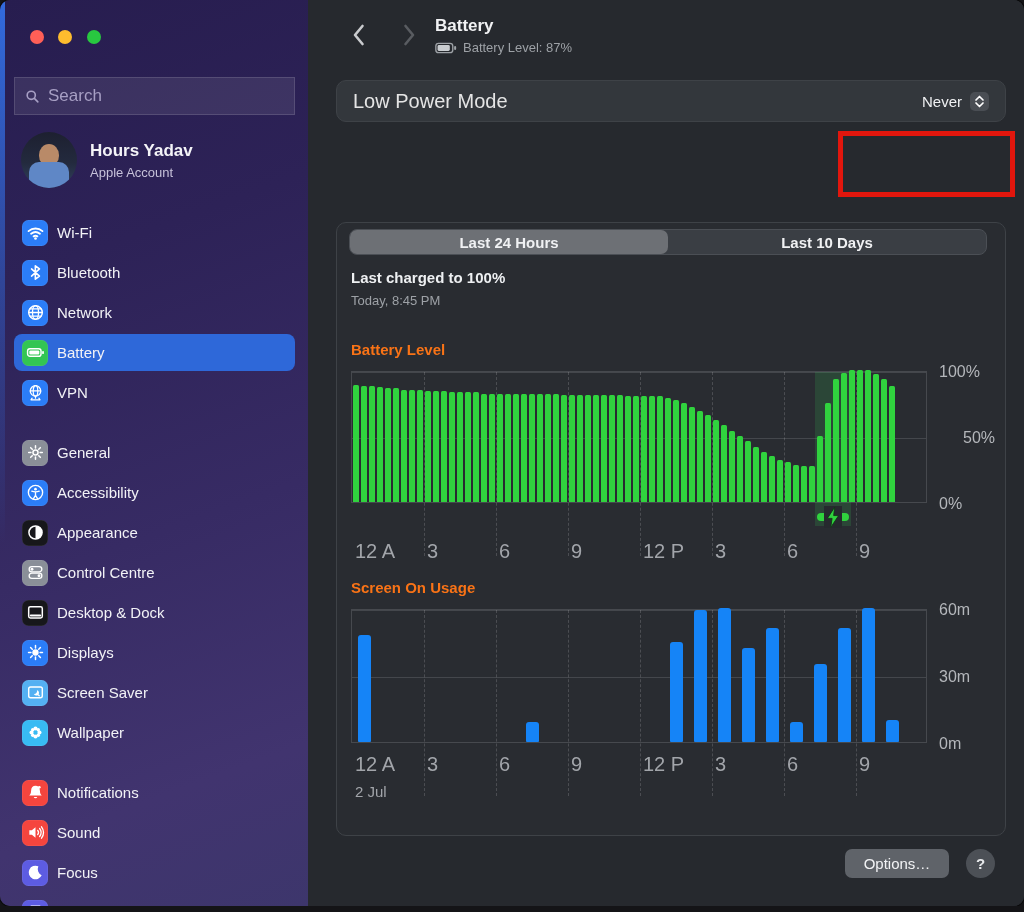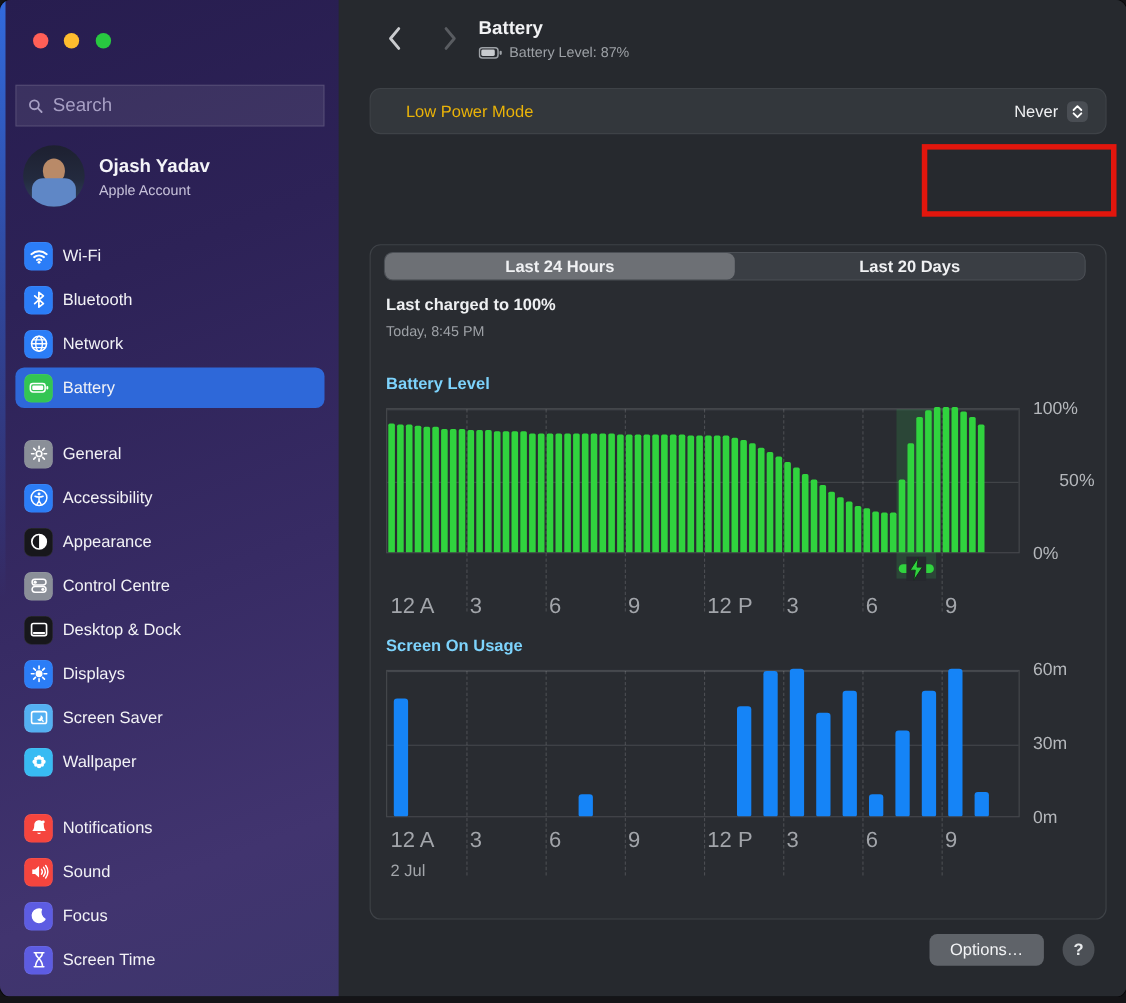--- a/index.html
+++ b/index.html
@@ -29,34 +29,34 @@
   .nav-ic svg{width:19px;height:19px;display:block;}
   .nav-lb{color:#f2f2f6;font-size:15px;}
   
   .main{position:absolute;left:308px;top:0;width:716px;height:100%;background:#26292e;}
   .navarrow{position:absolute;top:22px;width:24px;height:26px;color:#c9cbce;}
   .navarrow.fwd{color:#595c61;}
   .page-title{position:absolute;left:127px;top:16px;color:#f1f2f4;font-size:17px;font-weight:700;}
   .page-sub{position:absolute;left:127px;top:40px;display:flex;align-items:center;gap:6px;color:#9da1a6;font-size:13px;}
   .card{position:absolute;left:28px;width:670px;background:#33373c;border:1px solid #3e4247;border-radius:10px;
     box-sizing:border-box;display:flex;align-items:center;justify-content:space-between;padding:0 16px;}
-  .card .lb{color:#eab308;font-size:15px;margin-left:16px;}
+  .card .lb{color:#e5e5e5;font-size:20px;}
   .valrow{display:flex;align-items:center;gap:8px;color:#c7c9cc;font-size:15px;}
   .stepper{width:19px;height:19px;border-radius:5px;background:#4a4e54;display:flex;align-items:center;justify-content:center;}
   .redbox{position:absolute;left:530px;top:131px;width:167px;height:56px;border:5px solid #e2160d;z-index:6;}
   .group{position:absolute;left:28px;top:222px;width:670px;height:614px;border:1px solid #3e4247;border-radius:10px;
     background:rgba(255,255,255,.015);box-sizing:border-box;}
   .seg{position:absolute;left:12px;top:6px;width:638px;height:26px;border-radius:8px;background:#3a3e44;
     border:1px solid #4b4f55;display:flex;box-sizing:border-box;}
   .seg button{flex:1;border:none;border-radius:7px;background:transparent;color:#f0f1f3;font-size:15px;font-weight:600;
     font-family:inherit;padding:0;}
   .seg button.on{background:#6d7075;}
   .lc-t{position:absolute;left:14px;top:46px;color:#eef0f2;font-size:15px;font-weight:600;}
   .lc-s{position:absolute;left:14px;top:70px;color:#9da1a6;font-size:13px;}
-  .chart-title{position:absolute;left:14px;color:#7dd3fc;font-size:15px;font-weight:700;}
+  .chart-title{position:absolute;left:14px;color:#f97316;font-size:15px;font-weight:700;}
   .plot{position:absolute;left:14px;width:574px;border:1px solid #46494e;border-top:1px solid #46494e;box-sizing:content-box;}
   .hline{position:absolute;left:0;width:100%;height:1px;background:#44474c;}
   .vdash{position:absolute;top:0;width:0;border-left:1px dashed rgba(255,255,255,.16);}
   .bar{position:absolute;bottom:0;}
   .ylab{position:absolute;color:#b4b7bb;font-size:16px;}
   .xlab{position:absolute;color:#a2a5aa;font-size:20px;}
   .datelab{position:absolute;color:#a2a5aa;font-size:15px;}
   .chg-ov{position:absolute;top:0;background:rgba(52,199,89,.17);}
   .chg-pill{position:absolute;height:8px;border-radius:4px;background:#30d33e;}
   .chg-bolt{position:absolute;width:18px;height:22px;background:#26292e;display:flex;align-items:center;justify-content:center;}
@@ -82,21 +82,21 @@
             <path d="M15 15l5.5 5.5" stroke="#a79fc4" stroke-width="2.6" stroke-linecap="round"></path>
           </svg>
       </span>
       <span>Search</span>
     </div>
 
     <div class="avatar">
       <div class="head"></div>
       <div class="shirt"></div>
     </div>
-    <div class="acct-name">Ojash Yadav</div>
+    <div class="acct-name">Hours Yadav</div>
     <div class="acct-sub">Apple Account</div>
 
     <div class="nav" id="nav">
         <div class="nav-row">
           <span class="nav-ic" style="background: rgb(43, 125, 247);">
             <svg viewBox="0 0 24 24">
               <path d="M3.2 10.2a13.5 13.5 0 0 1 17.6 0" stroke="#fff" fill="none" stroke-linecap="round" stroke-linejoin="round" stroke-width="2.3"></path>
               <path d="M6.4 13.6a9 9 0 0 1 11.2 0" stroke="#fff" fill="none" stroke-linecap="round" stroke-linejoin="round" stroke-width="2.3"></path>
               <path d="M9.6 16.9a4.4 4.4 0 0 1 4.8 0" stroke="#fff" fill="none" stroke-linecap="round" stroke-linejoin="round" stroke-width="2.3"></path>
               <circle cx="12" cy="19.6" r="1.7" fill="#fff"></circle>
@@ -124,20 +124,30 @@
         </div>
         <div class="nav-row sel">
           <span class="nav-ic" style="background: rgb(51, 197, 83);">
             <svg viewBox="0 0 24 24">
               <rect x="2" y="7.2" width="17" height="9.6" rx="3" stroke="#fff" fill="none" stroke-linecap="round" stroke-linejoin="round" stroke-width="1.8"></rect>
               <rect x="4.2" y="9.4" width="12.6" height="5.2" rx="1.4" fill="#fff"></rect>
               <rect x="20.4" y="10" width="2.2" height="4" rx="1.1" fill="#fff"></rect>
             </svg>
           </span>
           <span class="nav-lb">Battery</span>
+        </div>
+        <div class="nav-row">
+          <span class="nav-ic" style="background: rgb(43, 125, 247);">
+            <svg viewBox="0 0 24 24">
+              <circle cx="12" cy="10" r="6.6" stroke="#fff" fill="none" stroke-linecap="round" stroke-linejoin="round" stroke-width="1.7"></circle>
+              <ellipse cx="12" cy="10" rx="2.9" ry="6.6" stroke="#fff" fill="none" stroke-linecap="round" stroke-linejoin="round" stroke-width="1.5"></ellipse>
+              <path d="M5.5 10h13M12 16.6v2.6M7 21.3h10M7.7 19.2l-1.4 2M16.3 19.2l1.4 2" stroke="#fff" fill="none" stroke-linecap="round" stroke-linejoin="round" stroke-width="1.6"></path>
+            </svg>
+          </span>
+          <span class="nav-lb">VPN</span>
         </div>
         <div class="nav-gap"></div>
         <div class="nav-row">
           <span class="nav-ic" style="background: rgb(138, 143, 152);">
             <svg viewBox="0 0 24 24">
               <circle cx="12" cy="12" r="3.2" stroke="#fff" fill="none" stroke-linecap="round" stroke-linejoin="round" stroke-width="1.9"></circle>
               <path d="M12 3.4v2.8M12 17.8v2.8M3.4 12h2.8M17.8 12h2.8M5.9 5.9l2 2M16.1 16.1l2 2M18.1 5.9l-2 2M7.9 16.1l-2 2" stroke="#fff" fill="none" stroke-linecap="round" stroke-linejoin="round" stroke-width="1.9"></path>
             </svg>
           </span>
           <span class="nav-lb">General</span>
@@ -294,21 +304,21 @@
         </span>
       </span>
     </div>
 
 
     <div class="redbox"></div>
 
     <div class="group">
       <div class="seg" id="seg">
           <button class="on">Last 24 Hours</button>
-          <button>Last 20 Days</button>
+          <button>Last 10 Days</button>
         </div>
       <div class="lc-t">Last charged to 100%</div>
       <div class="lc-s">Today, 8:45 PM</div>
 
       <div class="chart-title" style="top:118px">Battery Level</div>
       <div class="plot" id="plot0" style="top:148px;height:130px">
           <div class="hline" style="top: 66px;"></div>
           <div class="hline" style="top: 0px;"></div>
           <div class="vdash" style="left: 72px; height: 184px;"></div>
           <div class="vdash" style="left: 144px; height: 184px;"></div>

